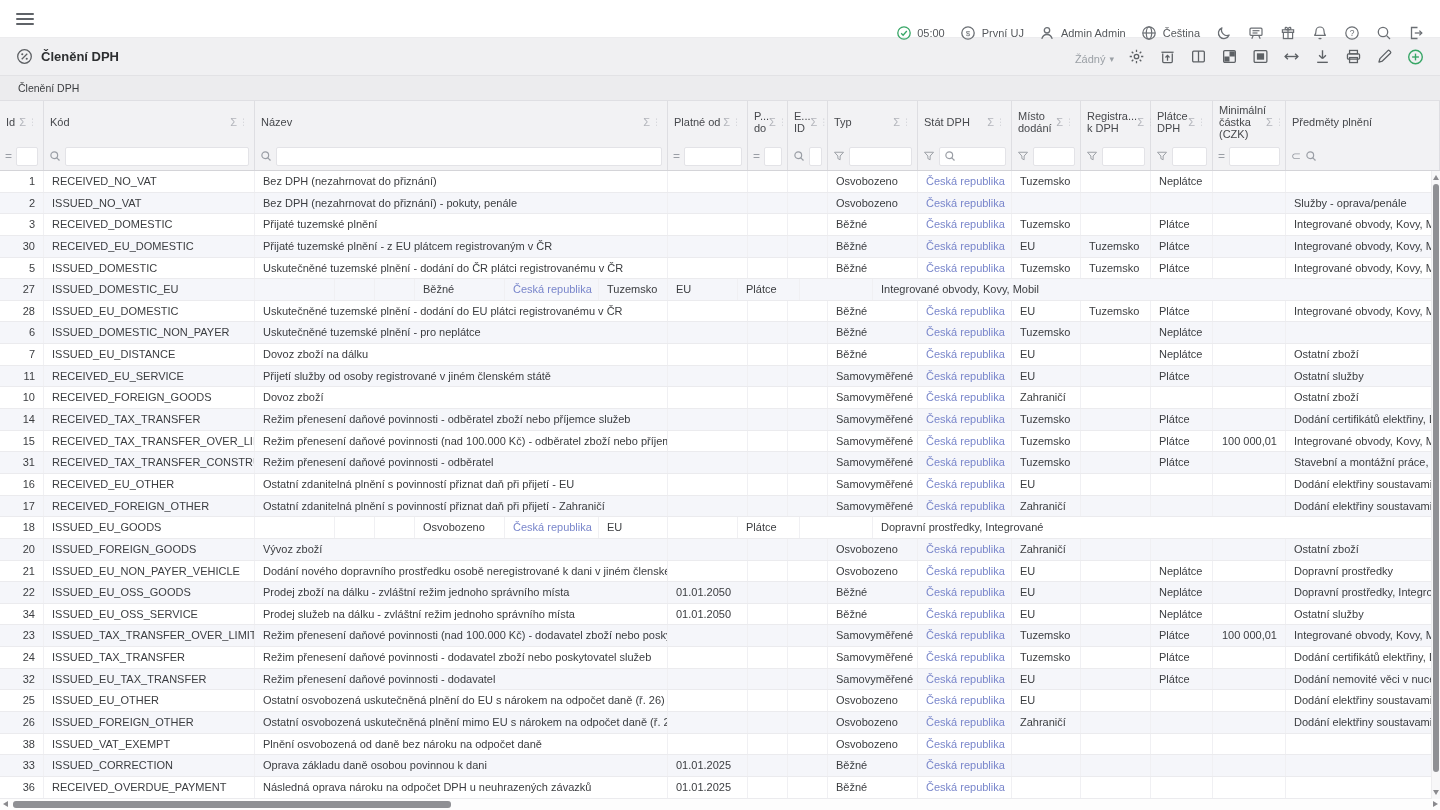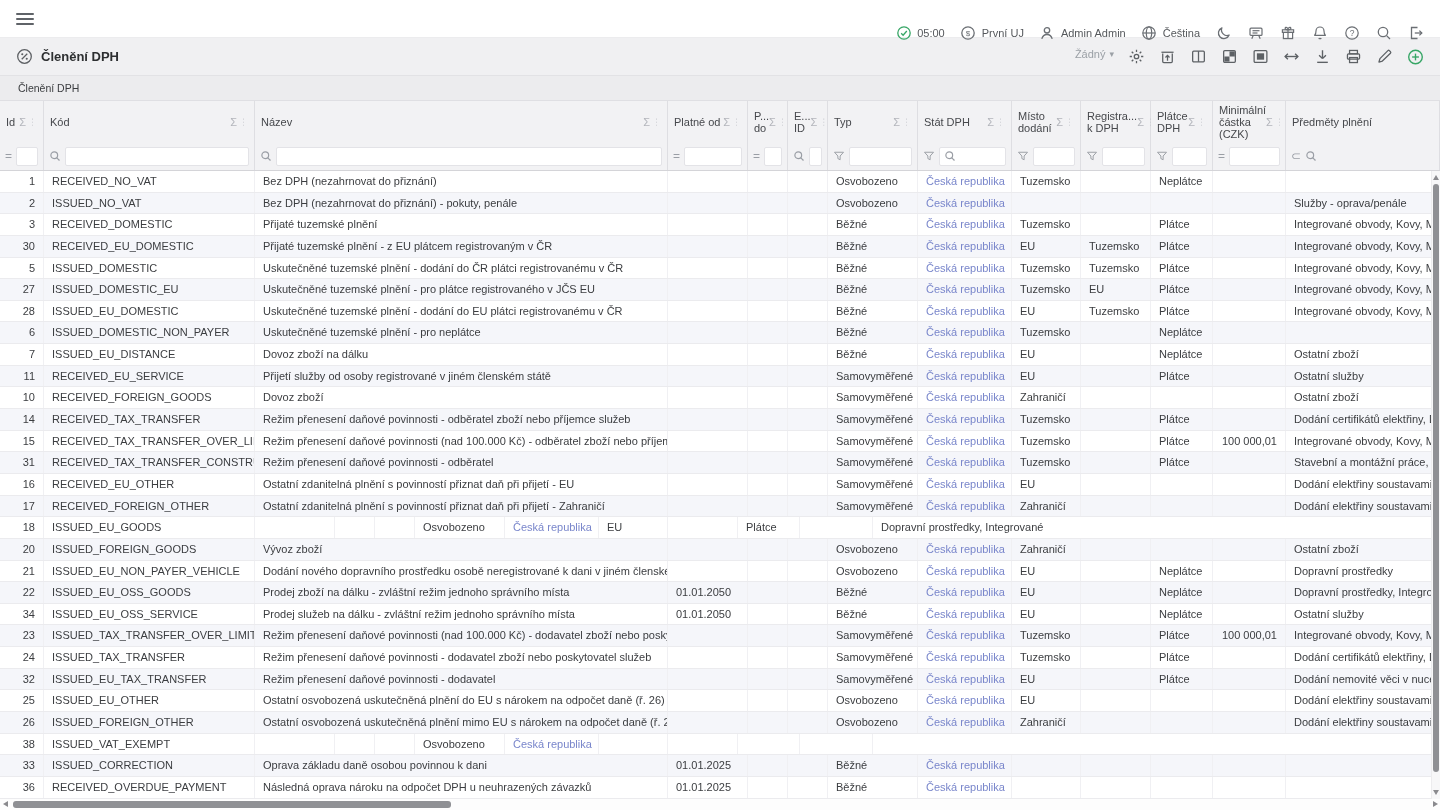--- a/index.html
+++ b/index.html
@@ -16,21 +16,21 @@
   .tb-ic { width:17px; height:17px; color:#6b6f74; display:flex; align-items:center; justify-content:center; }
   .tb-ic svg { display:block; }
   .green { color:#37a666 !important; }
 
   
   .pagehead { height:37px; background:#f0f0f2; display:flex; align-items:center;
     justify-content:space-between; padding:0 16px; }
   .ph-left { display:flex; align-items:center; gap:8px; }
   .ph-ic { width:17px; height:17px; color:#5c5f63; }
   .ph-title { font-size:13px; font-weight:bold; color:#2d2f31; }
-  .ph-right { display:flex; align-items:flex-start; gap:14px; }
+  .ph-right { display:flex; align-items:flex-end; gap:14px; }
   .view-select { display:flex; align-items:center; gap:4px; font-size:11px; color:#9ba0a6; cursor:pointer; }
   .chev { font-size:9px; color:#9ba0a6; }
   .tool-ic { width:17px; height:17px; color:#5d6165; display:flex; align-items:center; justify-content:center; cursor:pointer; }
   .tool-ic svg { display:block; }
 
   
   .tabstrip { height:25px; background:#ececee; border-top:1px solid #e2e2e5;
     display:flex; align-items:center; padding-left:18px; }
   .tab { font-size:10.5px; color:#3a3c3f; cursor:pointer; }
 
@@ -538,21 +538,20 @@
           <div class="td c7 link">Česká republika</div>
           <div class="td c8">Tuzemsko</div>
           <div class="td c9">Tuzemsko</div>
           <div class="td c10">Plátce</div>
           <div class="td c11 num"></div>
           <div class="td c12">Integrované obvody,  Kovy,  Mobil</div>
         </div>
         <div class="tr">
           <div class="td c0 num">27</div>
           <div class="td c1">ISSUED_DOMESTIC_EU</div>
-          <div class="td c2">Uskutečněné tuzemské plnění - pro plátce registrovaného v JČS EU</div>
           <div class="td c3"></div>
           <div class="td c4"></div>
           <div class="td c5"></div>
           <div class="td c6">Běžné</div>
           <div class="td c7 link">Česká republika</div>
           <div class="td c8">Tuzemsko</div>
           <div class="td c9">EU</div>
           <div class="td c10">Plátce</div>
           <div class="td c11 num"></div>
           <div class="td c12">Integrované obvody,  Kovy,  Mobil</div>
@@ -852,20 +851,21 @@
           <div class="td c7 link">Česká republika</div>
           <div class="td c8">Zahraničí</div>
           <div class="td c9"></div>
           <div class="td c10"></div>
           <div class="td c11 num"></div>
           <div class="td c12">Dodání elektřiny soustavami nebo</div>
         </div>
         <div class="tr">
           <div class="td c0 num">38</div>
           <div class="td c1">ISSUED_VAT_EXEMPT</div>
+          <div class="td c2">Plnění osvobozená od daně bez nároku na odpočet daně</div>
           <div class="td c3"></div>
           <div class="td c4"></div>
           <div class="td c5"></div>
           <div class="td c6">Osvobozeno</div>
           <div class="td c7 link">Česká republika</div>
           <div class="td c8"></div>
           <div class="td c9"></div>
           <div class="td c10"></div>
           <div class="td c11 num"></div>
           <div class="td c12"></div>

